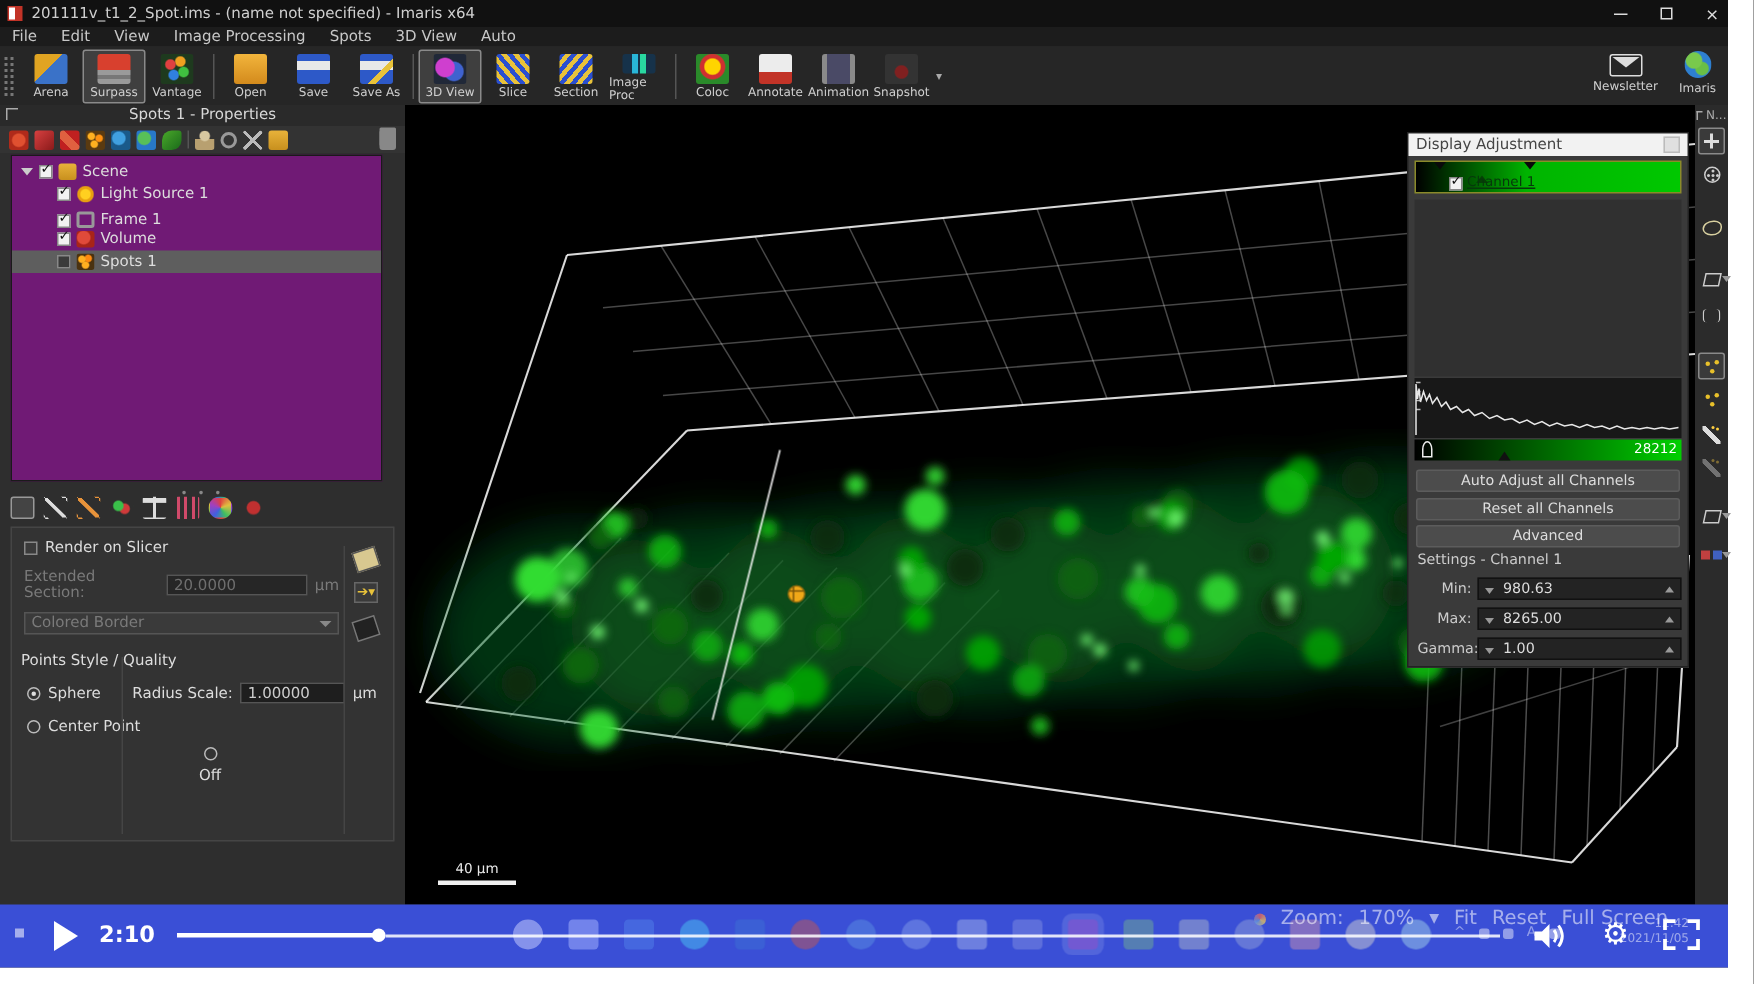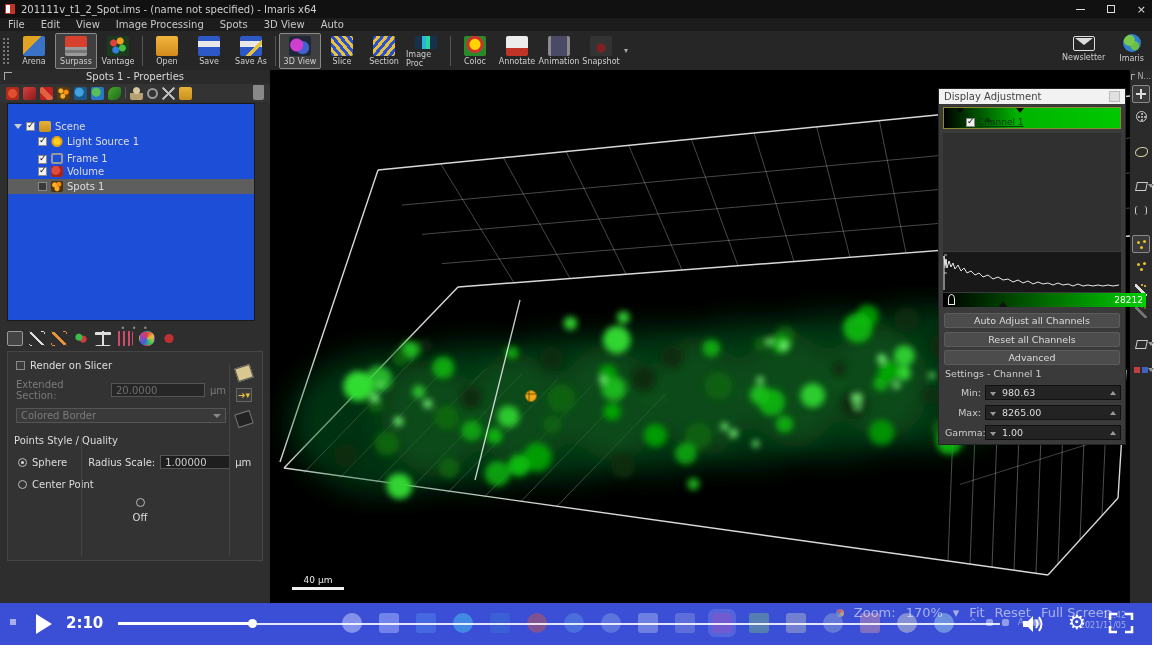--- a/index.html
+++ b/index.html
@@ -65,21 +65,21 @@
   .ci-cells   { background:radial-gradient(circle at 40% 40%,#40a0e0 0 4px,#1a5a8a 5px); }
   .ci-globe   { background:radial-gradient(circle at 40% 40%,#58c058 0 4px,#2878c8 5px); }
   .ci-leaf    { background:linear-gradient(135deg,#4aa82a,#1a6a1a); border-radius:50% 2px 50% 2px; }
   .ci-sep { width:1px; height:12px; background:#555; }
   .ci-person  { background:radial-gradient(circle at 50% 28%,#d8c8a0 0 3px,transparent 4px),linear-gradient(180deg,transparent 0 45%,#b8a070 45%); }
   .ci-circ { background:transparent; border:2px solid #999; border-radius:50%; width:11px; height:11px; }
   .ci-scissors { background:linear-gradient(45deg,transparent 0 44%,#bbb 44% 56%,transparent 56%),linear-gradient(135deg,transparent 0 44%,#bbb 44% 56%,transparent 56%); }
   .ci-folder { background:linear-gradient(180deg,#e8b23a,#c8901e); }
   .ci-trash { margin-left:auto; width:11px; height:13px; background:#888; border-radius:1px 1px 2px 2px;
               box-shadow:0 -2px 0 0 #888; }
-  .lp-tree { position:absolute; left:7px; top:33px; width:248px; height:218px; background:#1d4ed8; border:1px solid #1a1a1a; font-size:10px; color:#ddd; padding-top:15px; }
+  .lp-tree { position:absolute; left:7px; top:33px; width:248px; height:218px; background:#701a75; border:1px solid #1a1a1a; font-size:10px; color:#ddd; padding-top:3px; }
   .trow { display:flex; align-items:center; height:15px; gap:4px; }
   .trow .caret { width:0; height:0; border-left:4px solid transparent; border-right:4px solid transparent; border-top:5px solid #ccc; margin-left:4px; }
   .chk { width:9px; height:9px; background:#f2f2f2; border:1px solid #888; position:relative; flex:none; }
   .chk.on::after { content:"✓"; position:absolute; left:0px; top:-3px; font-size:9px; color:#111; font-weight:bold; }
   .chk.dim { background:#3a3a3a; }
   .ti { width:12px; height:11px; border-radius:2px; flex:none; }
   .ti-folder { background:linear-gradient(180deg,#e8b23a,#c8901e); }
   .ti-sun { background:radial-gradient(circle,#ffd020 0 3px,#e8a010 4px 5px,transparent 6px); }
   .ti-frame { background:transparent; border:2px solid #999; }
   .ti-volume { background:radial-gradient(circle at 40% 40%,#e04a3a 0 4px,#a82418 5px); }
@@ -124,21 +124,21 @@
   .dp-close { margin-left:auto; width:11px; height:11px; background:#e0e0e0; border:1px solid #bbb; }
   .dp-channel { position:relative; margin:3px 4px 0; height:22px; border:1px solid #8a8a2a;
                 background:linear-gradient(90deg,#000 0%,#00b400 42%,#00c800 100%); }
   .dp-channel .t1 { position:absolute; left:12px; top:0; border-left:4px solid transparent; border-right:4px solid transparent; border-top:5px solid #0a0a0a; }
   .dp-channel .t2 { position:absolute; left:72px; top:0; border-left:4px solid transparent; border-right:4px solid transparent; border-top:5px solid #0a0a0a; }
   .dp-channel .t3 { position:absolute; left:40px; bottom:6px; border-left:4px solid transparent; border-right:4px solid transparent; border-bottom:5px solid #063f06; }
   .dp-channel .row { position:absolute; left:3px; bottom:1px; display:flex; align-items:center; gap:3px;margin-left:19px; }
   .dp-channel .name { color:#06390b; text-decoration:underline; font-size:9px; }
   .dp-body { position:absolute; left:4px; top:44px; width:178px; height:118px; background:#303030; }
   .dp-hist { position:absolute; left:4px; top:163px; width:178px; height:40px; background:#181818; }
-  .dp-grad { position:absolute; left:4px; top:204px; width:203px; height:14px; background:linear-gradient(90deg,#000,#00d000); color:#fff; }
+  .dp-grad { position:absolute; left:4px; top:204px; width:178px; height:14px; background:linear-gradient(90deg,#000,#00d000); color:#fff; }
   .dp-grad .maxv { position:absolute; right:3px; top:2px; font-size:9px; }
   .dp-grad .minmark { position:absolute; left:5px; top:1px; width:7px; height:11px; border:1px solid #eee; border-radius:50% 50% 0 0; }
   .dp-grad .gmark { position:absolute; left:56px; bottom:0; border-left:4px solid transparent; border-right:4px solid transparent; border-bottom:6px solid #111; }
   .dp-btn { position:absolute; left:5px; width:176px; height:15px; background:#4c4c4c; border:1px solid #5c5c5c; border-radius:2px;
             color:#ddd; text-align:center; line-height:14px; font-size:9.5px; }
   .dp-settings { position:absolute; left:6px; top:279px; color:#ccc; font-size:9.5px; }
   .dp-frow { position:absolute; left:6px; width:176px; height:15px; display:flex; align-items:center; }
   .dp-frow .lab { width:40px; text-align:right; color:#ccc; padding-right:4px; font-size:9.5px; }
   .dp-frow .box { flex:1; position:relative; background:#232323; border:1px solid #111; height:15px; line-height:14px; color:#ddd; padding-left:16px; font-size:9.5px; }
   .dp-frow .box .dc { position:absolute; left:4px; top:6px; border-left:3px solid transparent; border-right:3px solid transparent; border-top:4px solid #999; }

